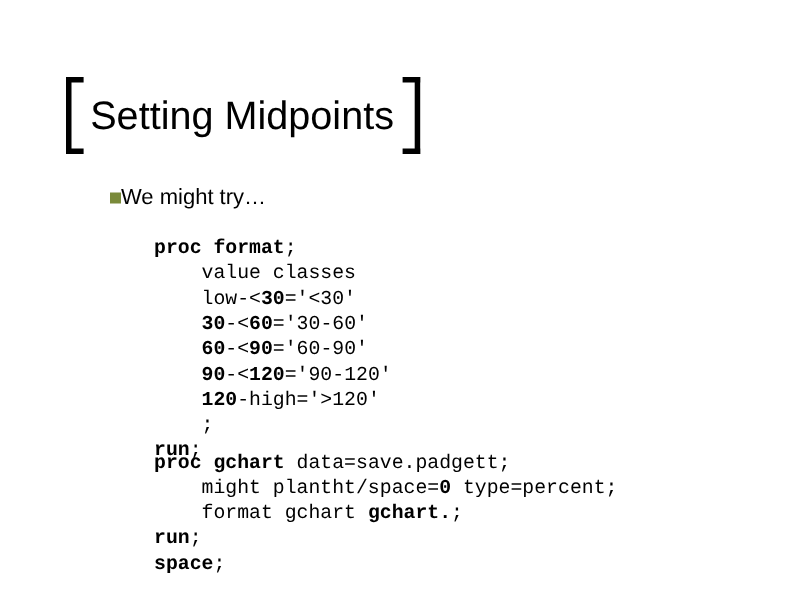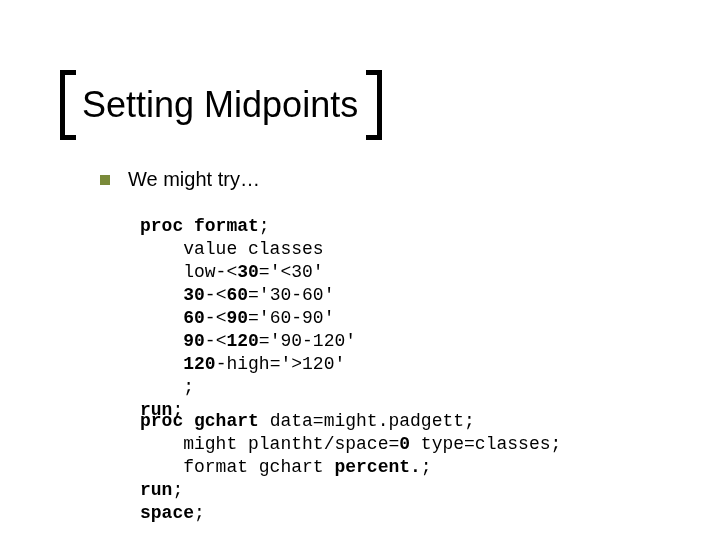--- a/index.html
+++ b/index.html
@@ -62,21 +62,20 @@
     line-height: 1;
     white-space: nowrap;
   }
   
   .bullet-row {
     position: absolute;
     left: 100px;
     top: 168px;
     display: flex;
     align-items: center;
-    gap: 18px;
   }
   .bullet-icon {
     width: 10px;
     height: 10px;
     background: #7a8a3a; 
     flex: 0 0 auto;
   }
   .bullet-text {
     font-size: 20px;
   }
@@ -116,19 +115,19 @@
   <div class="code code1"><span class="b">proc format</span><span>;</span>
 <span>    value classes</span>
 <span>    low-&lt;</span><span class="b">30</span><span>='&lt;30'</span>
 <span>    </span><span class="b">30</span><span>-&lt;</span><span class="b">60</span><span>='30-60'</span>
 <span>    </span><span class="b">60</span><span>-&lt;</span><span class="b">90</span><span>='60-90'</span>
 <span>    </span><span class="b">90</span><span>-&lt;</span><span class="b">120</span><span>='90-120'</span>
 <span>    </span><span class="b">120</span><span>-high='&gt;120'</span>
 <span>    ;</span>
 <span class="b">run</span><span>;</span></div>
 
-  <div class="code code2"><span class="b">proc gchart </span><span>data=might.padgett;</span>
-<span>    might plantht/space=</span><span class="b">0 </span><span>type=classes;</span>
-<span>    format gchart </span><span class="b">percent.</span><span>;</span>
+  <div class="code code2"><span class="b">proc gchart </span><span>data=save.padgett;</span>
+<span>    might plantht/space=</span><span class="b">0 </span><span>type=percent;</span>
+<span>    format gchart </span><span class="b">gchart.</span><span>;</span>
 <span class="b">run</span><span>;</span>
 <span class="b">space</span><span>;</span></div>
 
 </div>
 
 </body></html>

